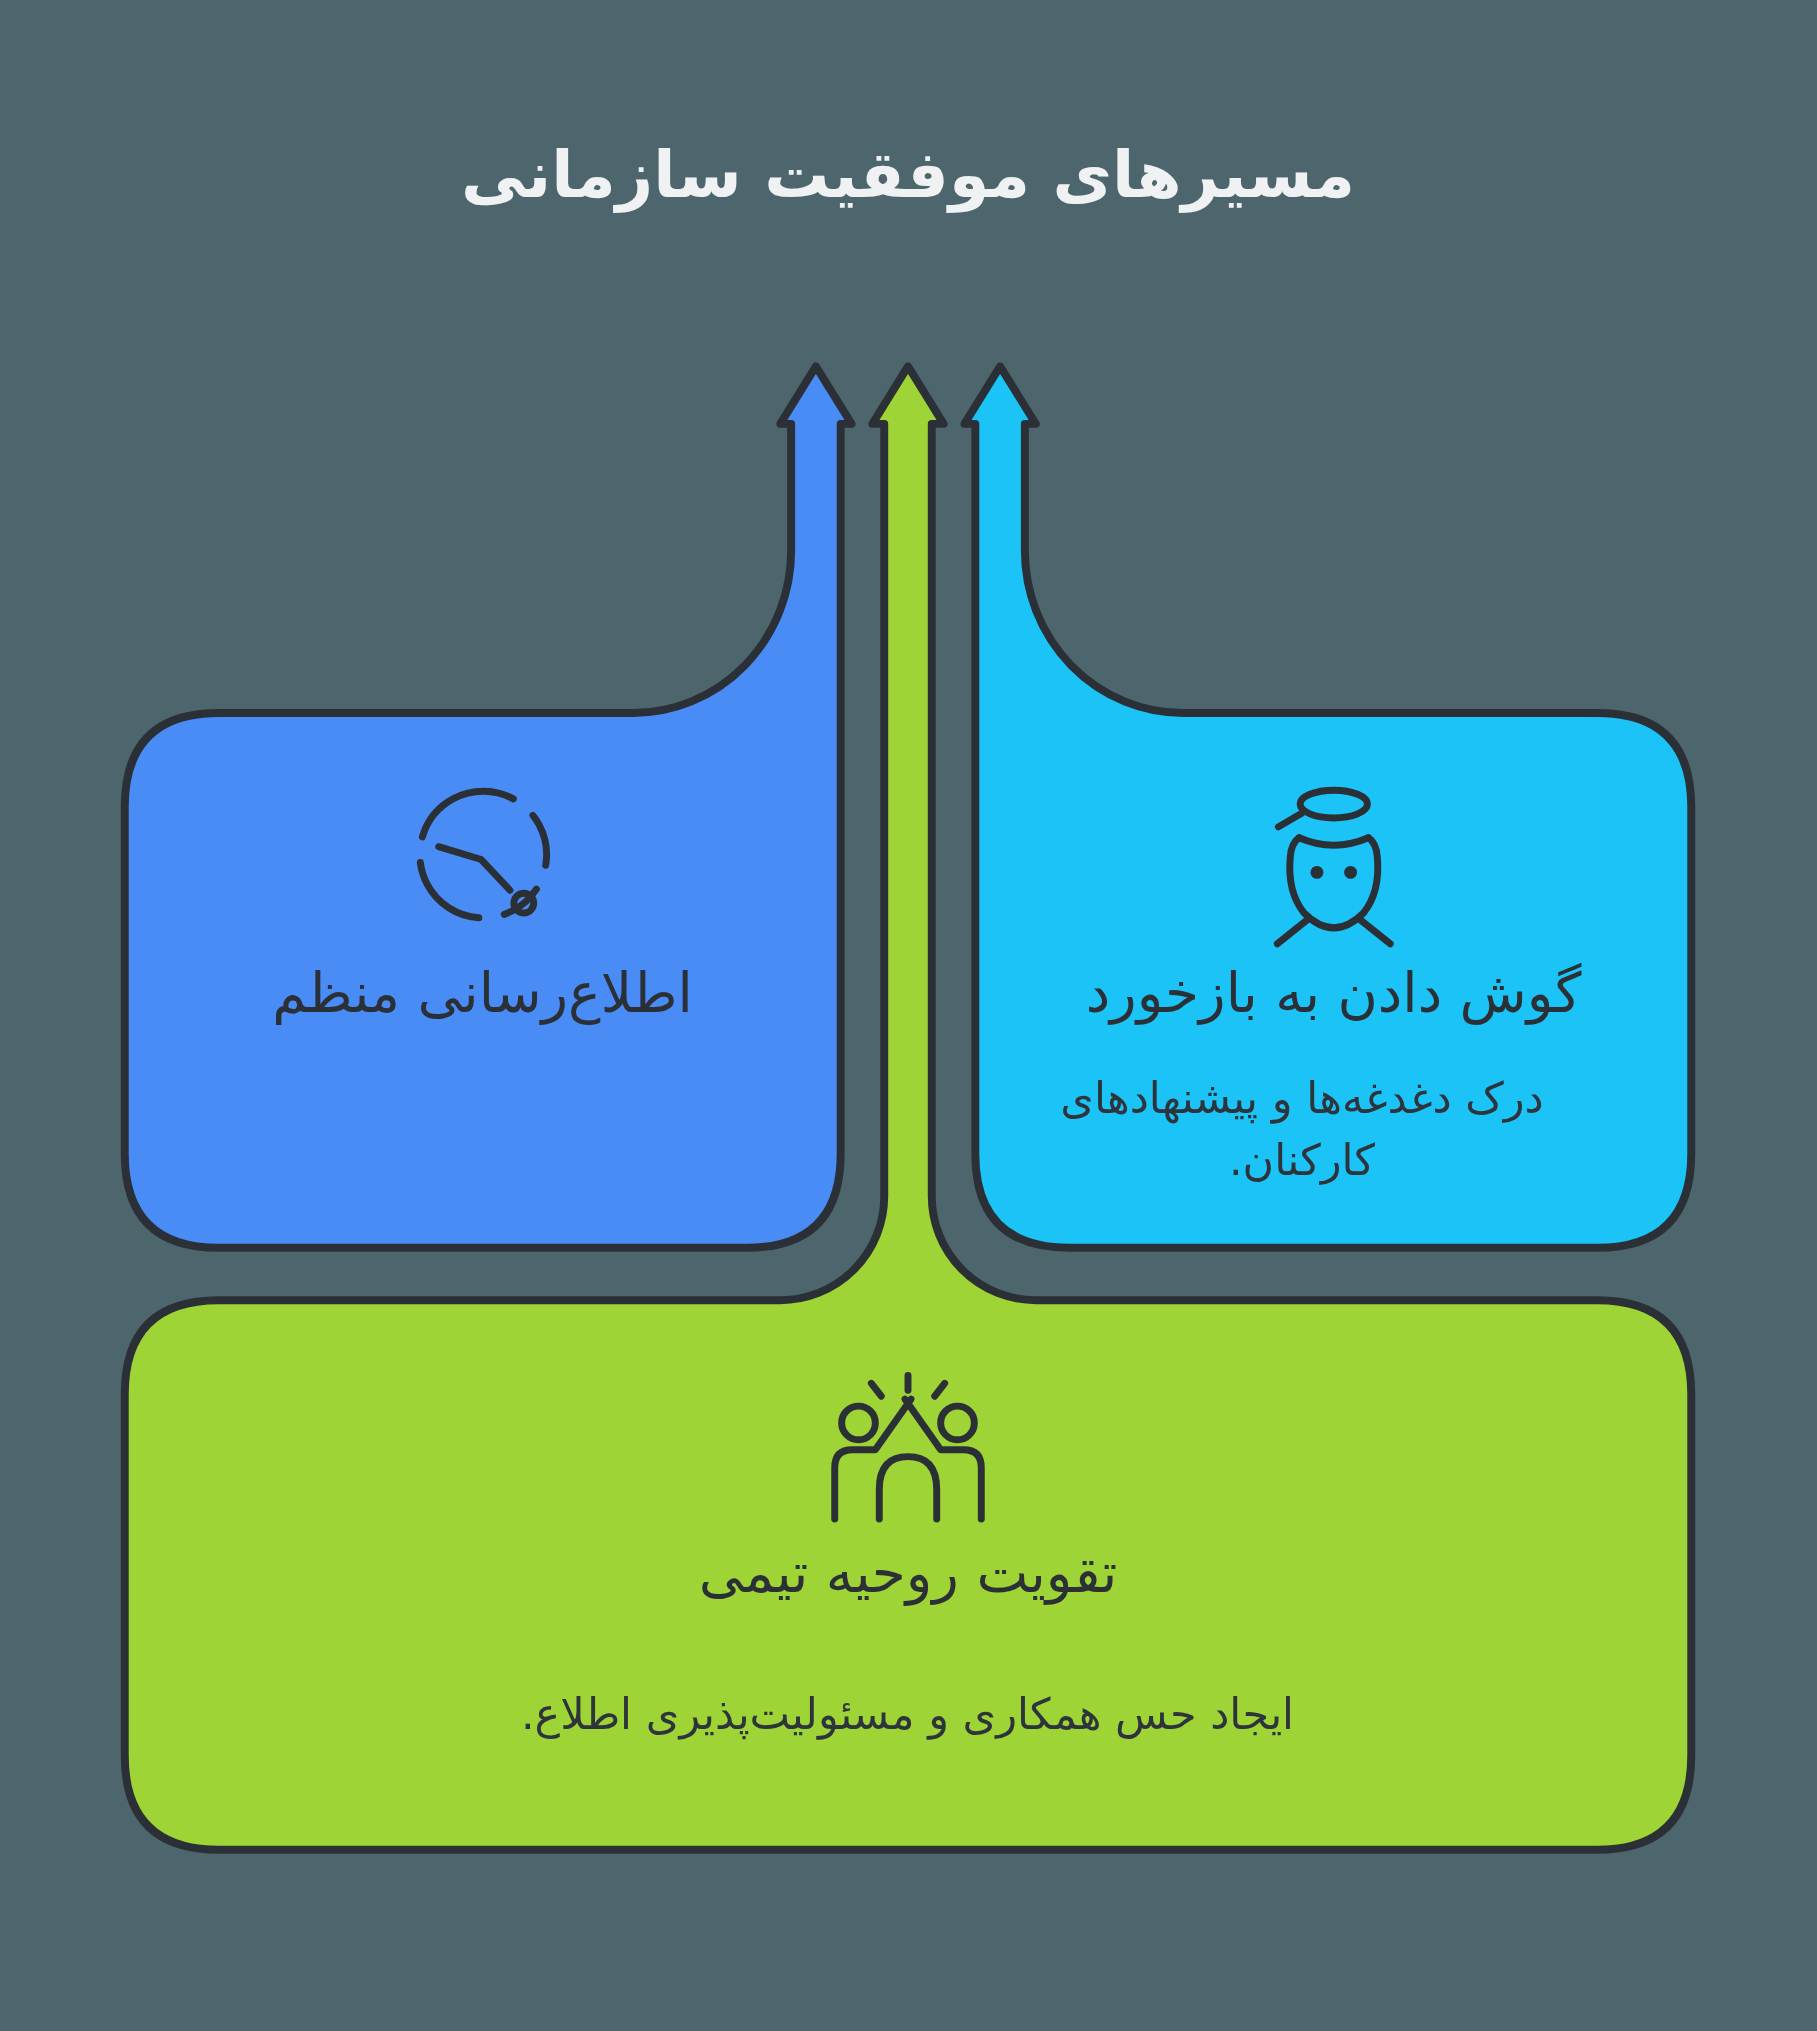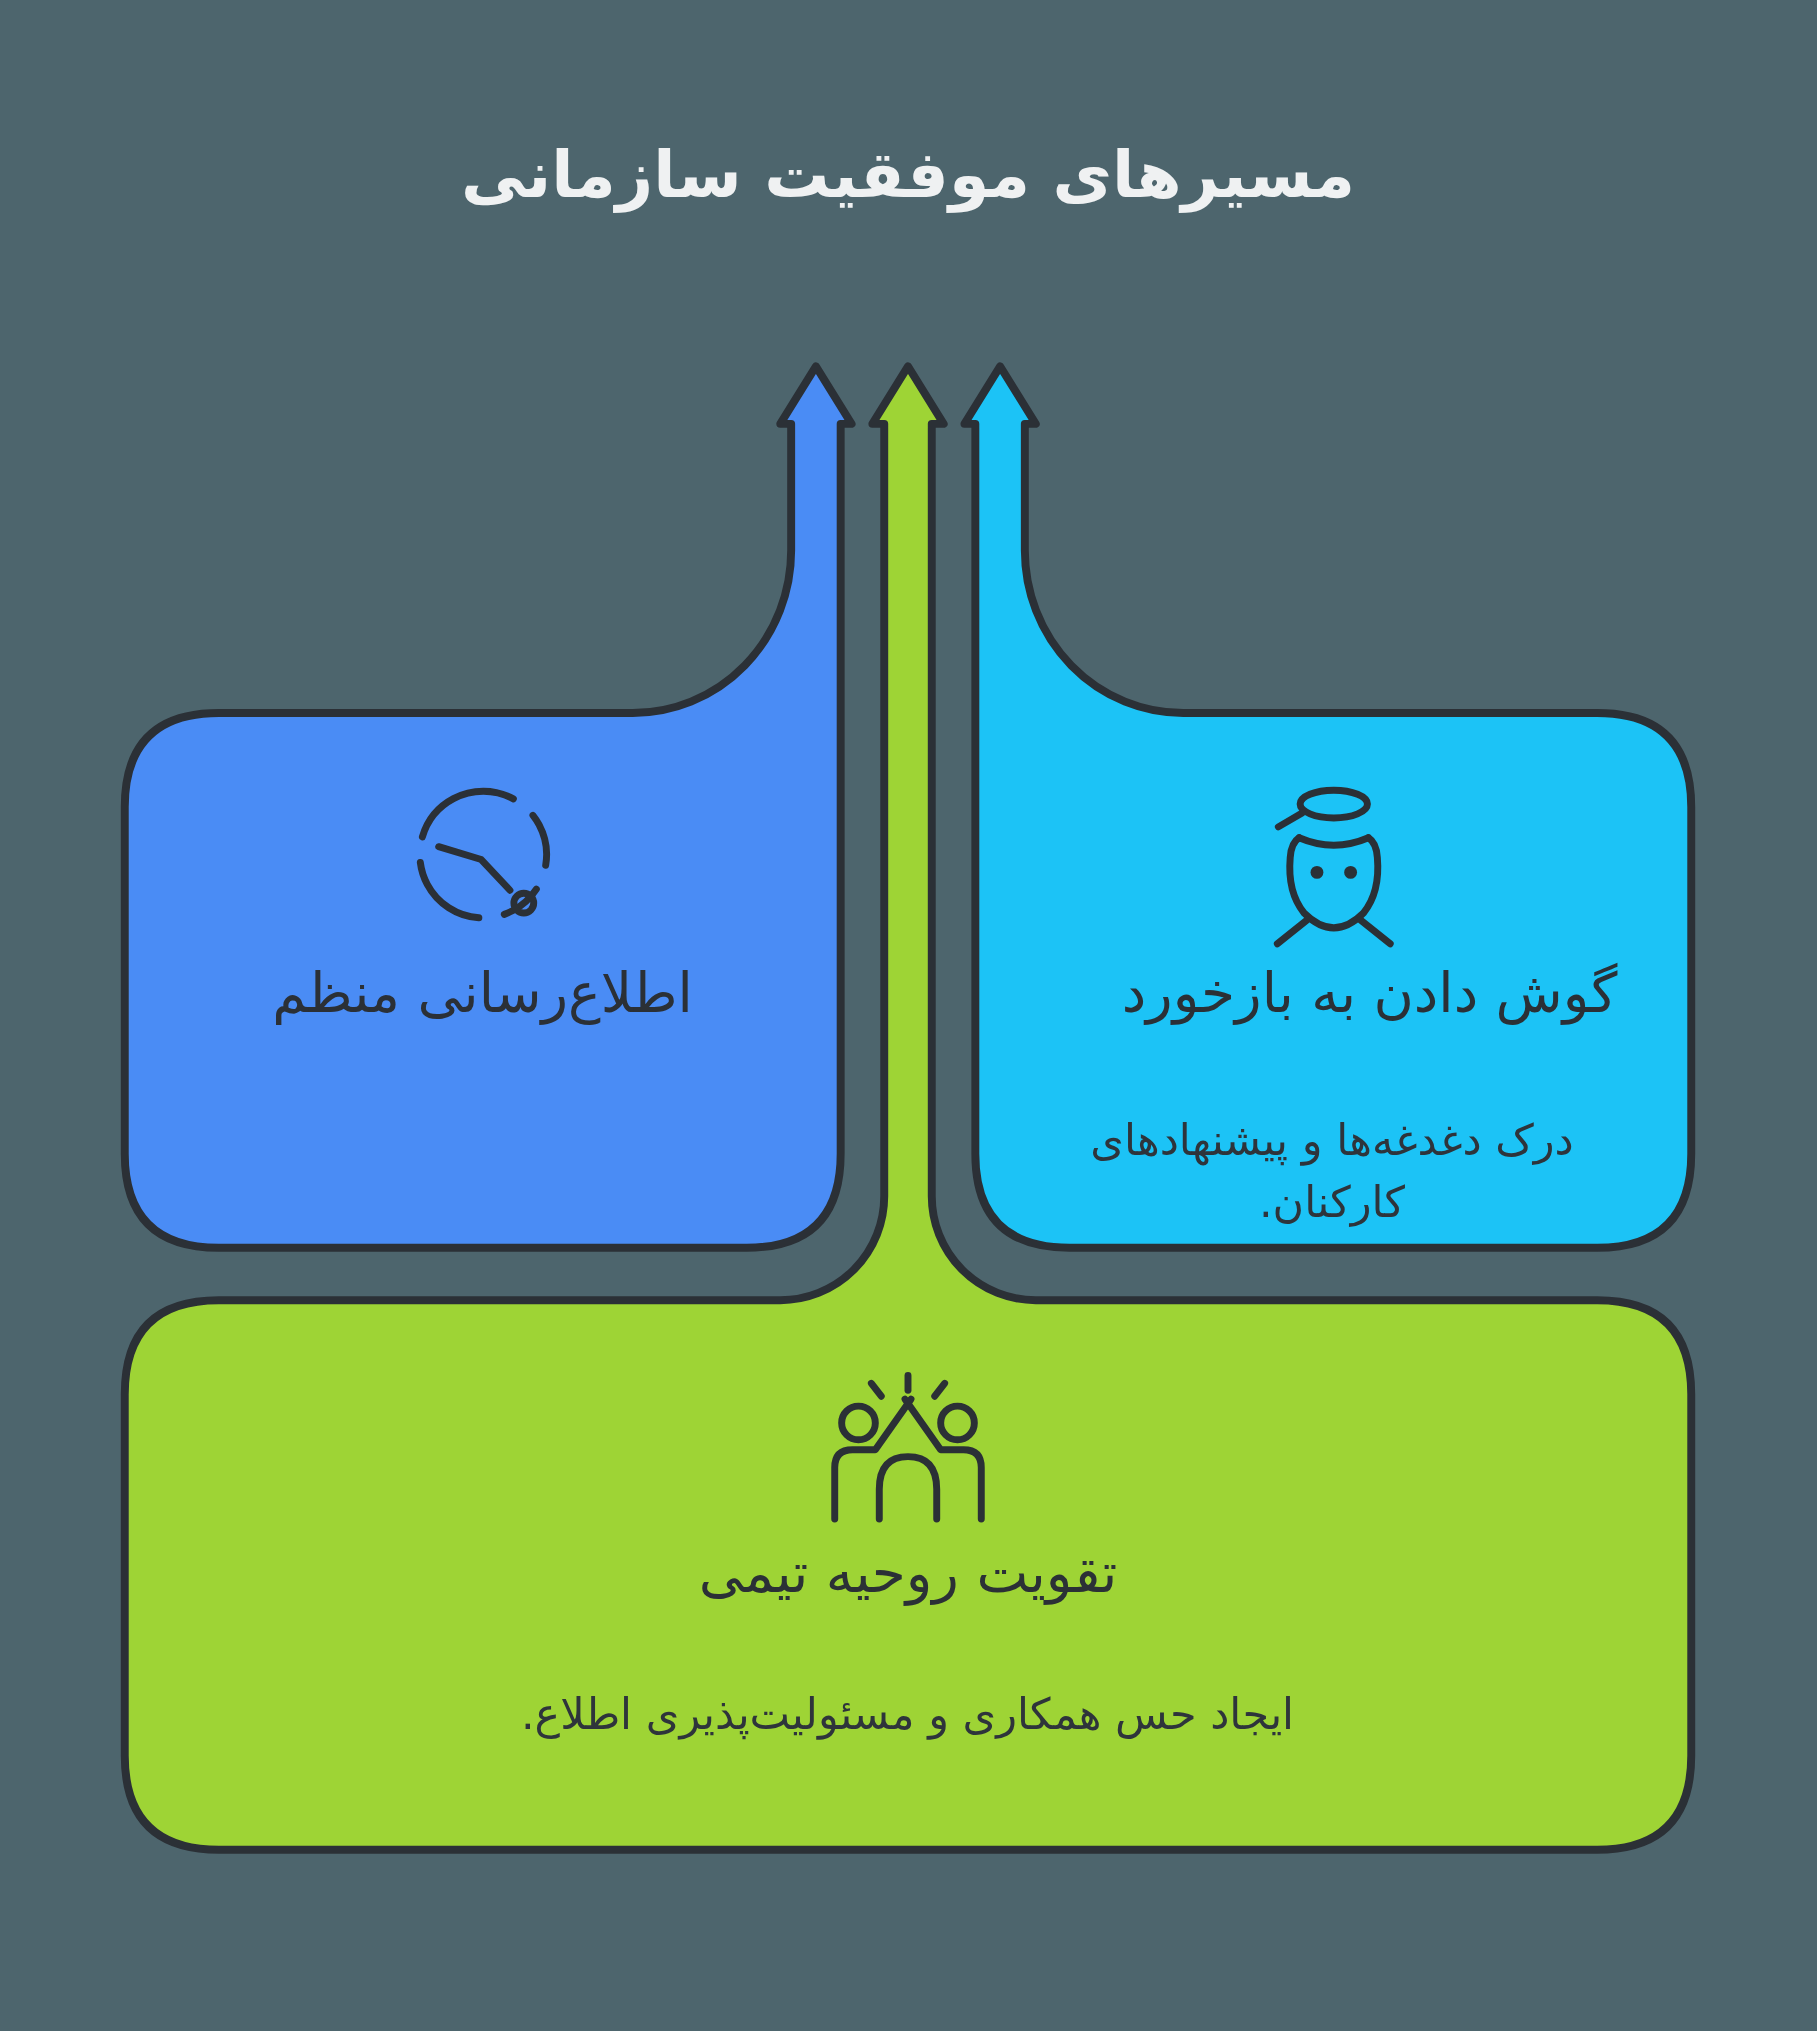--- a/index.html
+++ b/index.html
@@ -55,24 +55,24 @@
   }
   .card-desc{
     position:absolute;
     font-size:43px;
     color:#2E343B;
     text-align:center;
     direction:rtl;
     line-height:1.45;
   }
   .h-blue{ left:137px;  top:960px;  width:693px;  }
-  .h-cyan{ left:1024px;  top:960px;  width:693px;  }
+  .h-cyan{ left:988px;  top:960px;  width:693px;  }
   .h-green{left:414px;  top:1540px; width:990px; }
   .d-blue{ left:186px;  top:1067px; width:594px;  }
-  .d-cyan{ left:1036px; top:1067px; width:594px;margin-top:42px;  }
+  .d-cyan{ left:1006px; top:1067px; width:594px;  }
   .d-green{left:364px;  top:1683px; width:1089px; }
 </style>
 </head>
 <body>
 
 <div class="canvas">
 
   <svg class="art" width="1818" height="2032" viewBox="0 0 1836 2052">
 
     <path class="shape" d="M 825 370 L 861 428 L 850 428 L 850 1165

